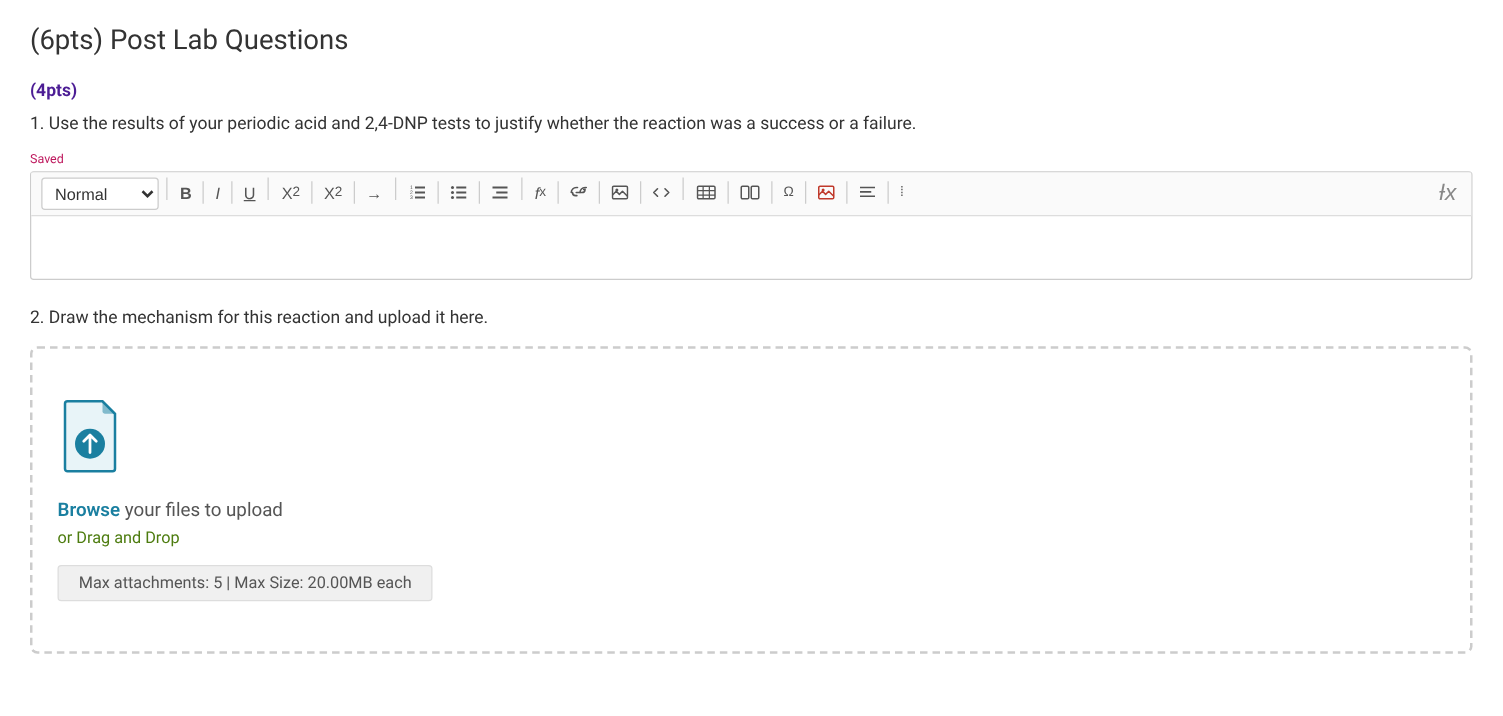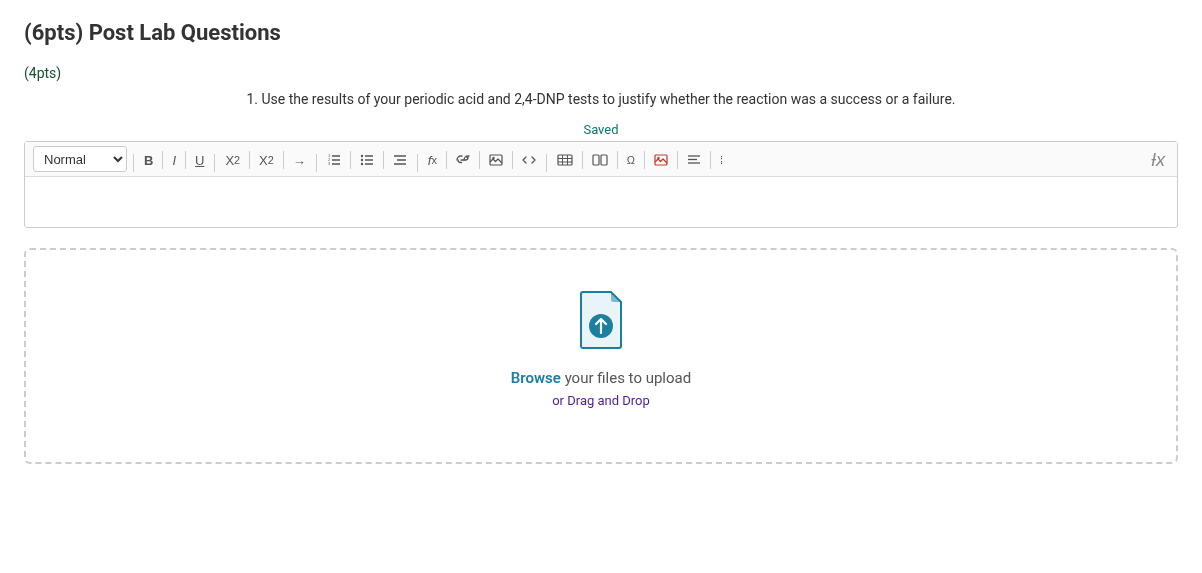--- a/index.html
+++ b/index.html
@@ -8,55 +8,55 @@
       font-size: 14px;
       color: #333;
       background: #fff;
       padding: 20px 24px;
       width: 1202px;
       min-height: 573px;
     }
 
     .page-title {
       font-size: 22px;
-      font-weight: 700;
+      font-weight: 400;
       color: #333;
       margin-bottom: 20px;
     }
 
     .pts-label {
       font-size: 14px;
-      color: #14532d;
+      color: #4c1d95;
       margin-bottom: 8px;
+      font-weight: bold;
     }
 
     .question-text {
       font-size: 14px;
       color: #333;
       margin-bottom: 12px;
       line-height: 1.5;
-      text-align: center;
     }
 
     .saved-label {
-      text-align: center;
-      color: #0f766e;
-      font-size: 13px;
+      text-align: left;
+      color: #be185d;
+      font-size: 10px;
       margin-bottom: 4px;
     }
 
     .editor-container {
       border: 1px solid #ccc;
       border-radius: 3px;
       margin-bottom: 20px;
     }
 
     .editor-toolbar {
       display: flex;
-      align-items: flex-end;
+      align-items: flex-start;
       padding: 4px 8px;
       border-bottom: 1px solid #ddd;
       gap: 2px;
       flex-wrap: wrap;
       background: #fafafa;
     }
 
     .toolbar-select {
       border: 1px solid #ccc;
       border-radius: 3px;
@@ -106,21 +106,21 @@
       color: #888;
       font-size: 18px;
     }
 
     .section-gap { margin-bottom: 16px; }
 
     .upload-area {
       border: 2px dashed #ccc;
       border-radius: 6px;
       padding: 40px 20px;
-      text-align: center;
+      text-align: left;
       background: #fff;
       margin-top: 12px;
     }
 
     .upload-icon-wrapper {
       margin-bottom: 16px;
     }
 
     .upload-text {
       font-size: 15px;
@@ -129,21 +129,21 @@
     }
 
     .upload-text .browse-link {
       color: #1a7fa0;
       font-weight: 600;
       cursor: pointer;
     }
 
     .upload-drag-text {
       font-size: 13px;
-      color: #4c1d95;
+      color: #4d7c0f;
       margin-bottom: 14px;
     }
 
     .upload-limits {
       display: inline-block;
       background: #f0f0f0;
       border: 1px solid #ddd;
       border-radius: 3px;
       padding: 6px 16px;
       font-size: 13px;
@@ -305,33 +305,35 @@
       <button class="toolbar-btn toolbar-clear-btn" style="margin-left:auto; font-style:italic; color:#888;">
         <span>Ɨx</span>
       </button>
     </div>
 
     <div class="editor-content" contenteditable="true" style=""></div>
   </div>
 </div>
 
 <div class="section-gap">
+  <p class="question-text"><span>2. </span><span>Draw the mechanism for this reaction and upload it here.</span></p>
 
   <div class="upload-area">
     
     <div class="upload-icon-wrapper">
       <svg width="52" height="60" viewBox="0 0 52 60" fill="none" xmlns="http://www.w3.org/2000/svg">
 
         <path d="M6 4C6 2.9 6.9 2 8 2H36L46 12V56C46 57.1 45.1 58 44 58H8C6.9 58 6 57.1 6 56V4Z" fill="#e8f4f8" stroke="#1a7fa0" stroke-width="2"></path>
 
         <path d="M36 2L46 12H38C37 12 36 11 36 10V2Z" fill="#1a7fa0" opacity="0.5"></path>
 
         <circle cx="26" cy="36" r="12" fill="#1a7fa0"></circle>
         <path d="M26 43V29M26 29L21 34M26 29L31 34" stroke="white" stroke-width="2.2" stroke-linecap="round" stroke-linejoin="round"></path>
       </svg>
     </div>
 
     <p class="upload-text"><span class="browse-link">Browse</span> <span>your files to upload</span></p>
 
     <p class="upload-drag-text">or Drag and Drop</p>
 
+    <div class="upload-limits">Max attachments: 5 | Max Size: 20.00MB each</div>
   </div>
 </div>
 
 </body></html>

